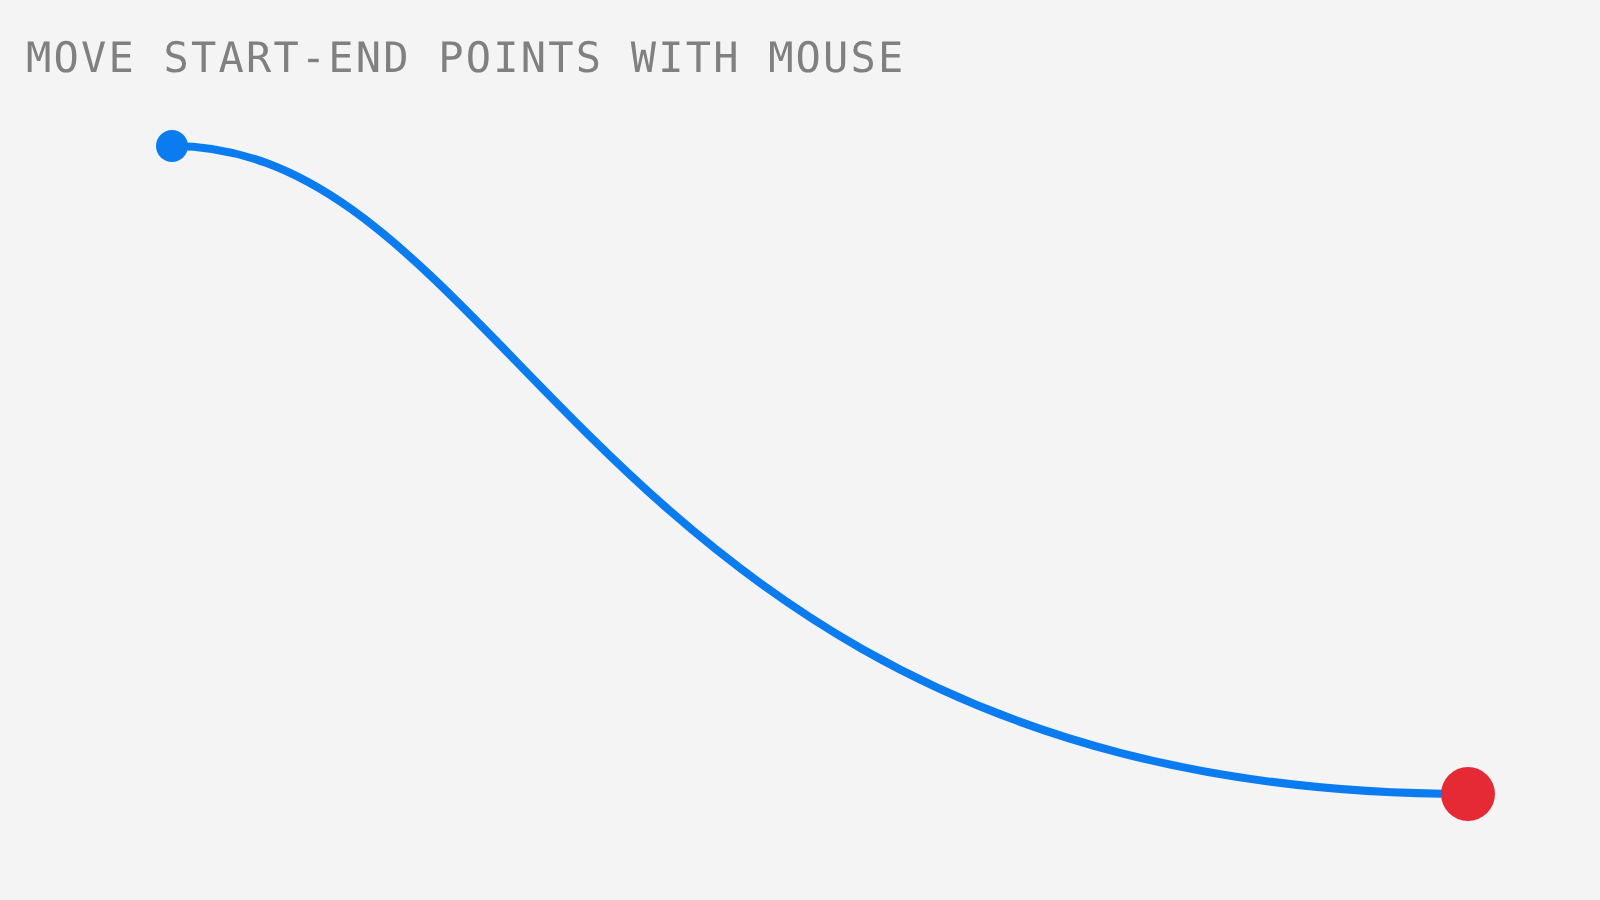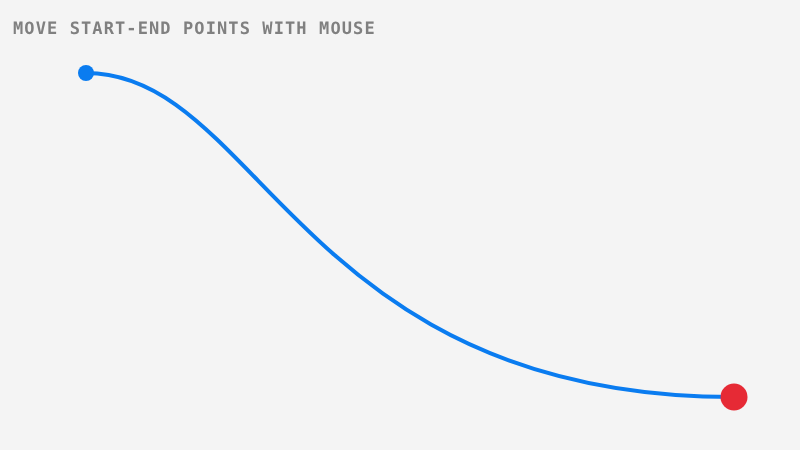--- a/index.html
+++ b/index.html
@@ -24,23 +24,23 @@
     position: absolute;
     left: 13px;
     top: 16px;
     height: 26px;
     display: flex;
     align-items: center;
     pointer-events: none;
   }
   #title-text {
     font-family: "DejaVu Sans Mono", "Liberation Mono", monospace;
-    font-size: 17px;
+    font-size: 21px;
     line-height: 26px;
-    font-weight: 700;
+    font-weight: 400;
     color: #808080;
     letter-spacing: 1.1px;
     white-space: nowrap;
     text-transform: uppercase;
     -webkit-font-smoothing: none;
     font-smooth: never;
     text-rendering: geometricPrecision;
   }
   #stage-svg {
     position: absolute;

